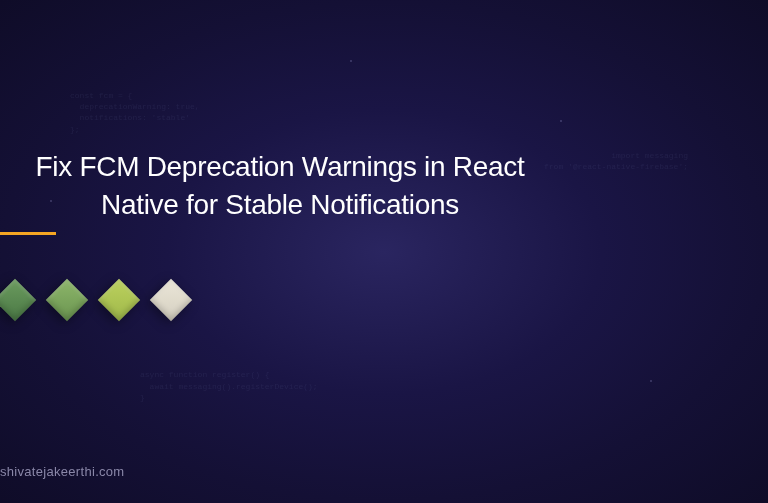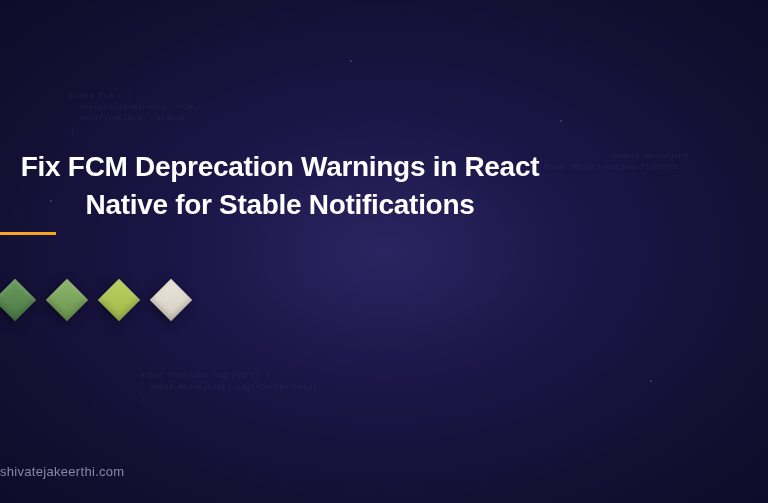--- a/index.html
+++ b/index.html
@@ -20,21 +20,21 @@
       height: 100%;
       display: flex;
       flex-direction: column;
       align-items: flex-start;
       justify-content: center;
       position: relative;
     }
     .title {
       color: #ffffff;
       font-size: 28px;
-      font-weight: 700;
+      font-weight: 400;
       text-align: center;
       line-height: 1.35;
       max-width: 560px;
       margin-top: -40px;
       letter-spacing: -0.3px;
     }
     .underline {
       width: 56px;
       height: 3px;
       background: #f5a623;

